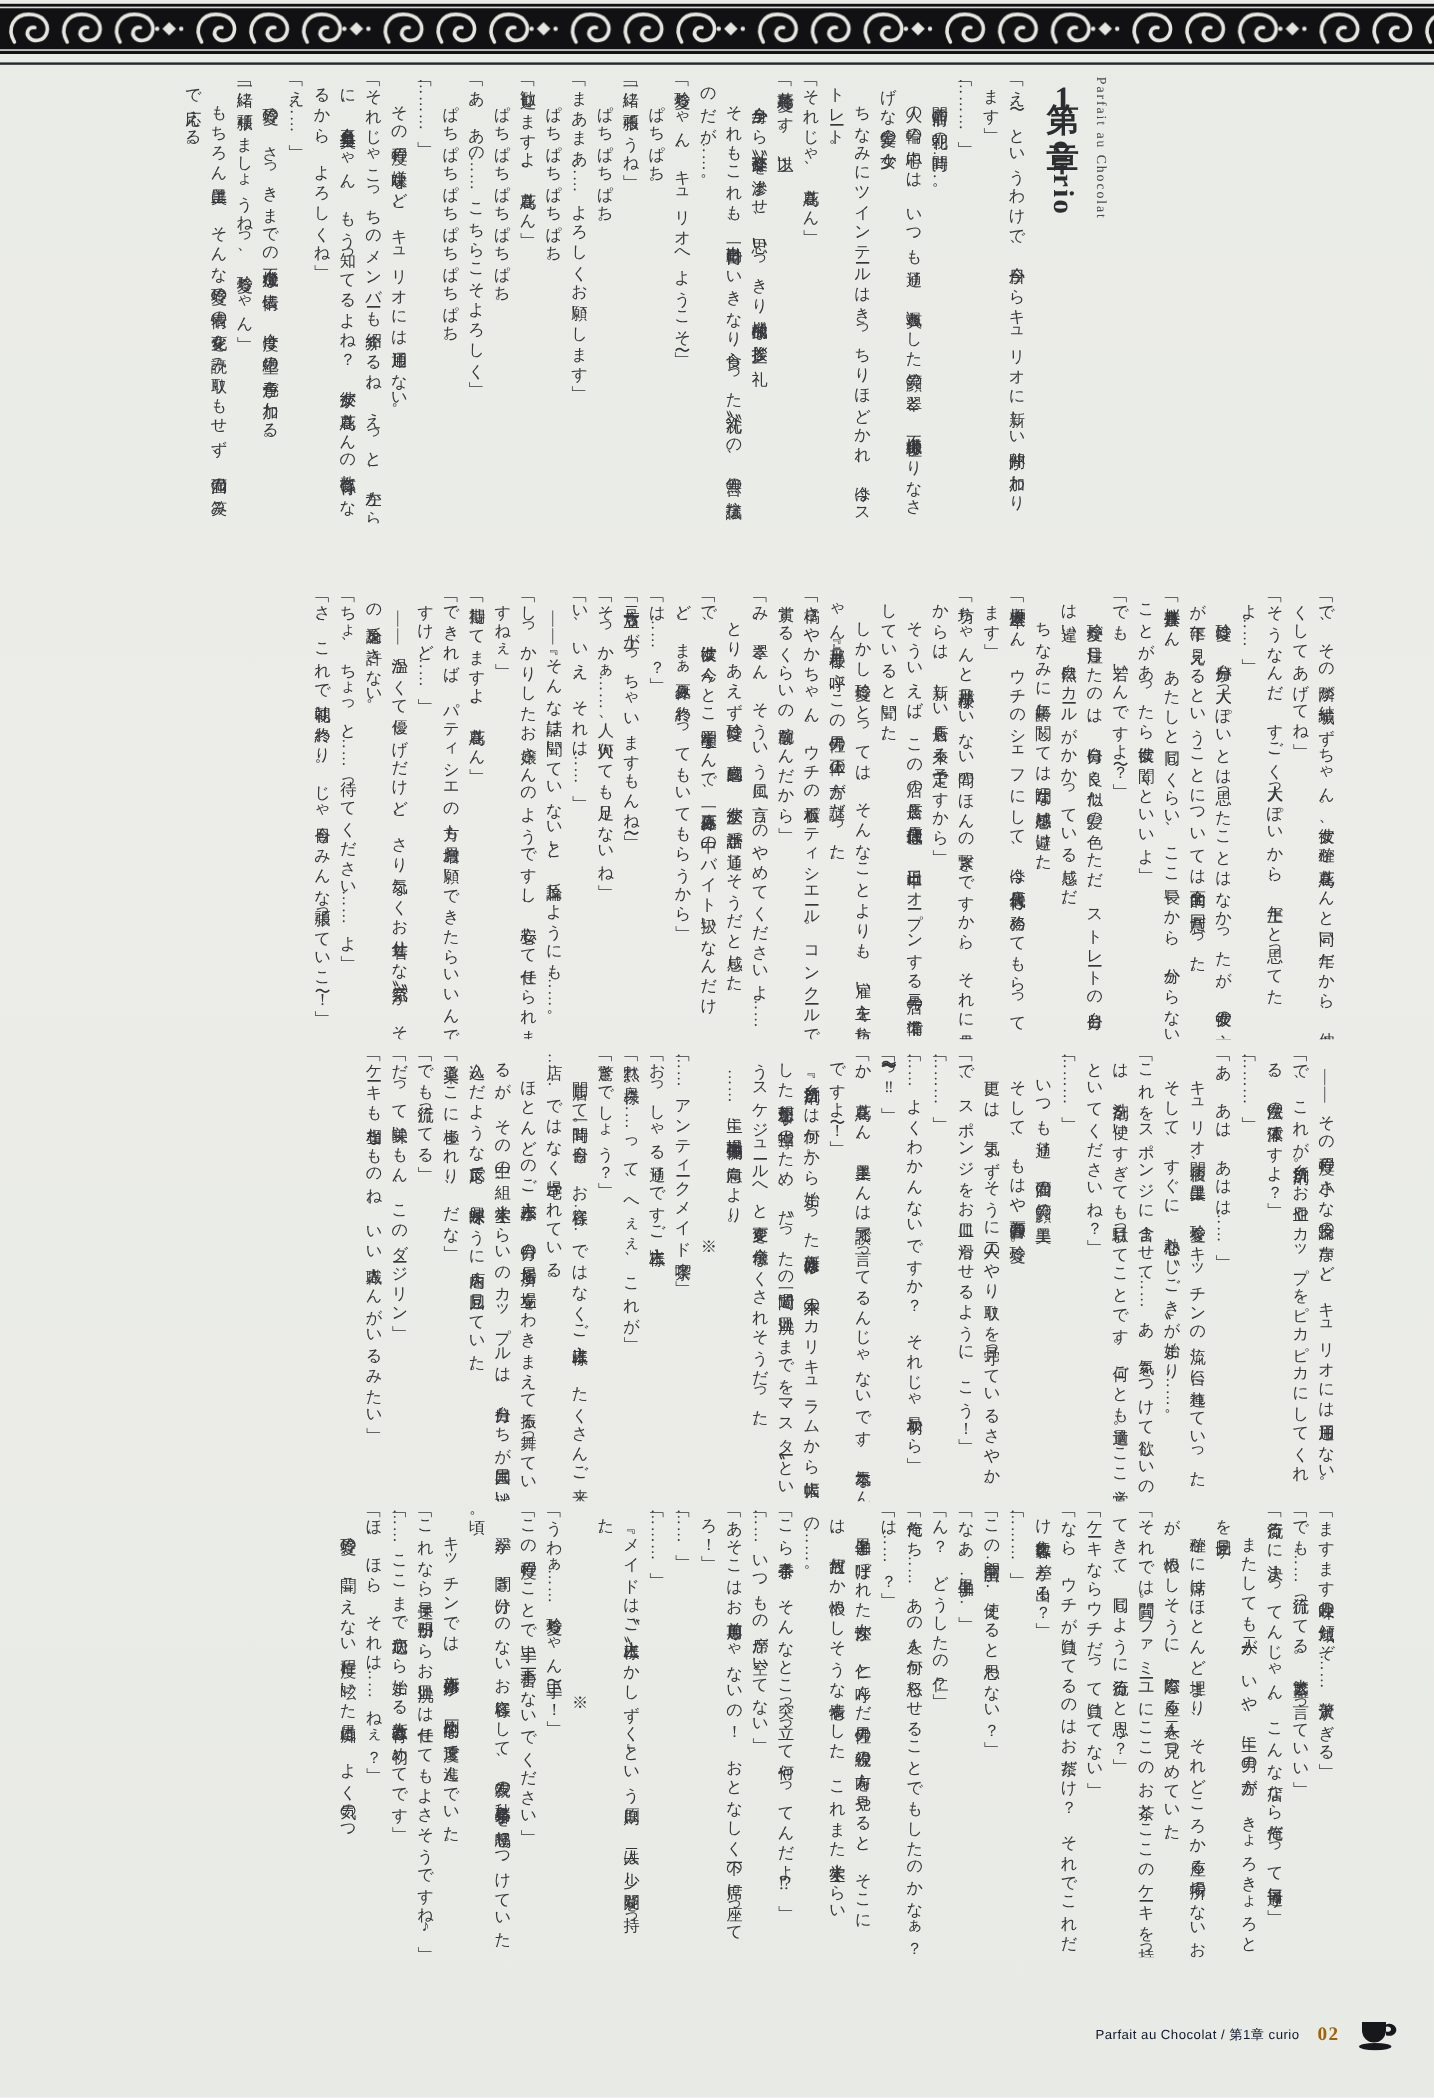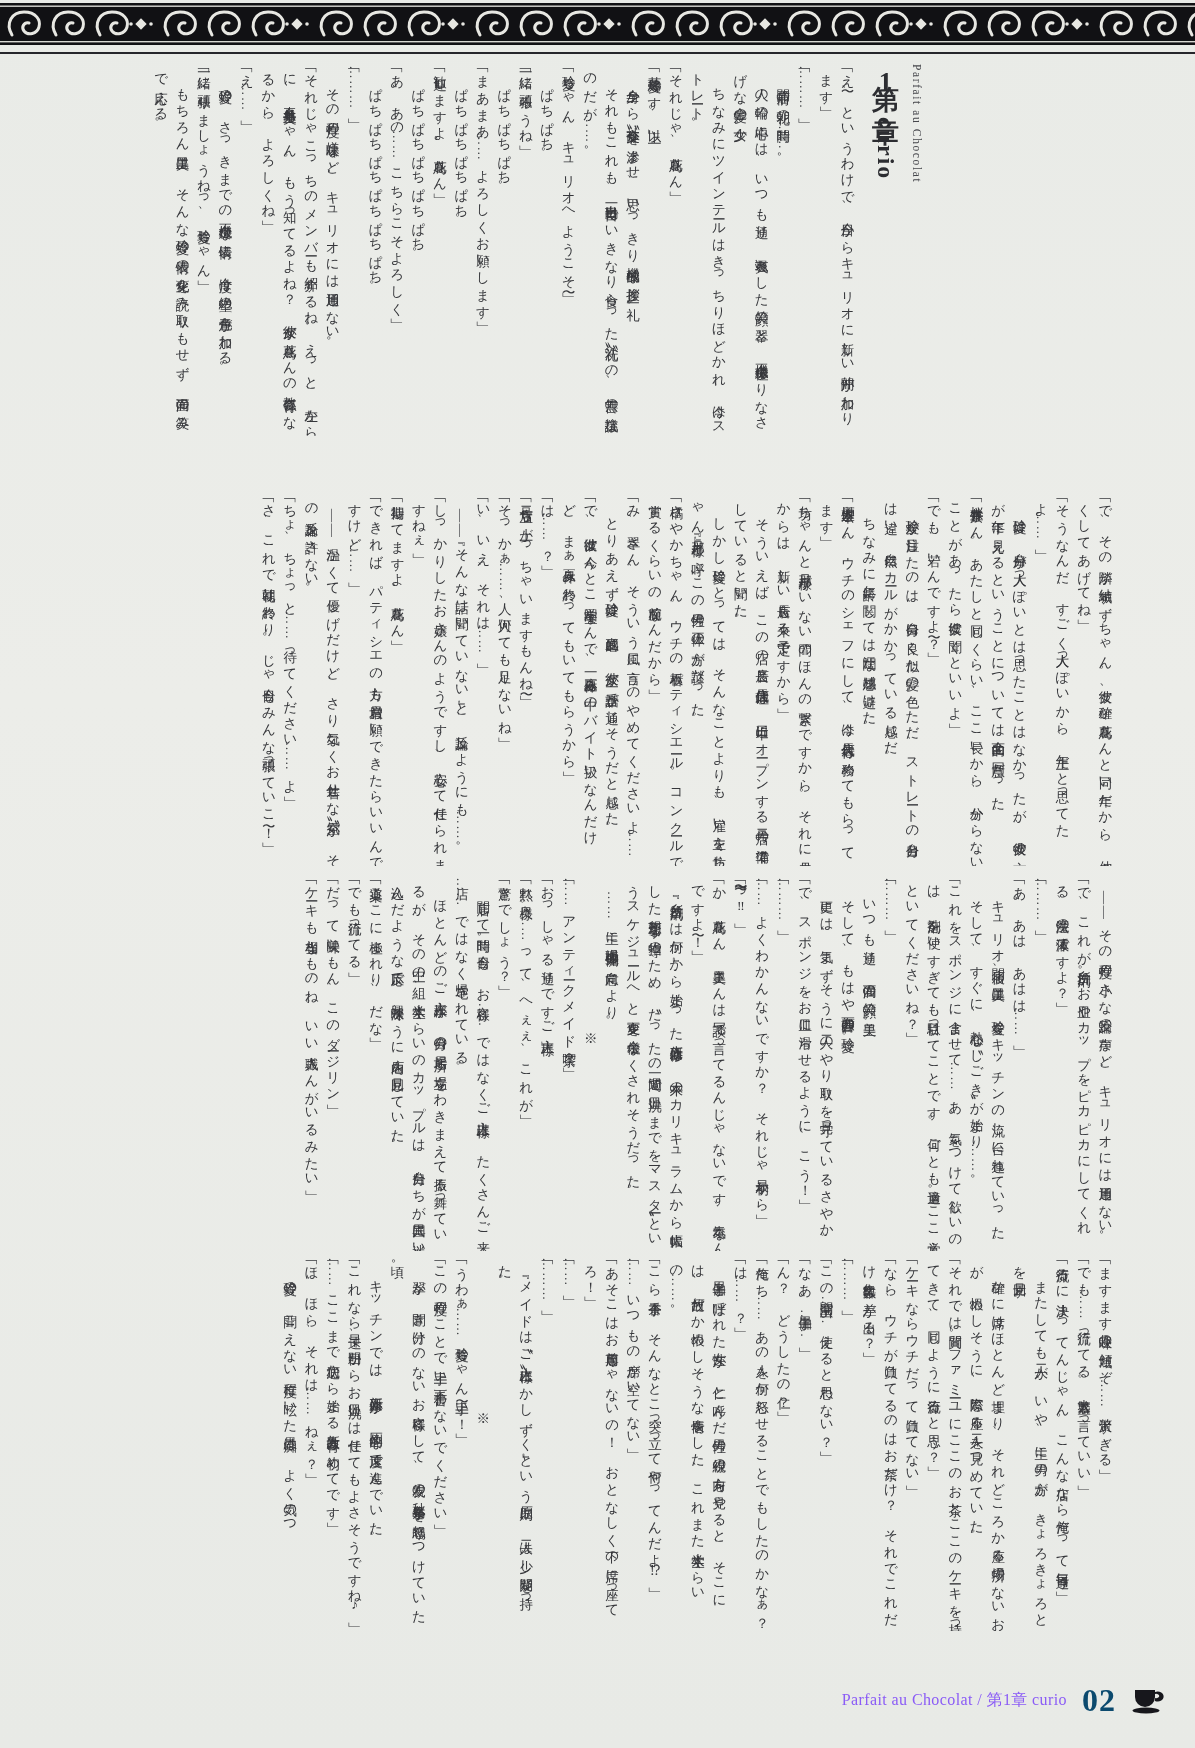--- a/index.html
+++ b/index.html
@@ -38,24 +38,24 @@
   }
   .chapter-title { font-size:27px; font-weight:600; letter-spacing:4px; color:#2c2d31; }
   .chapter-title .digit { text-combine-upright:all; }
   .chapter-sub { margin-inline-start:18px; font-size:24px; letter-spacing:2px; }
   
   footer {
     position:absolute; top:1682px; right:28px;
     display:flex; align-items:center; gap:15px;
     font-family:"Liberation Sans","DejaVu Sans",sans-serif;
   }
-  .footer-title { font-size:16px; color:#8b5cf6; letter-spacing:0.4px;font-family:Liberation Serif, serif; }
+  .footer-title { font-size:11px; color:#0f172a; letter-spacing:0.4px; }
   .page-number {
-    font-family:"Liberation Serif",serif; font-size:32px; font-weight:700;
-    color:#0c4a6e; letter-spacing:1px;
+    font-family:"Liberation Serif",serif; font-size:16px; font-weight:700;
+    color:#a16207; letter-spacing:1px;
   }
   .cup-icon svg { display:block; }
 </style>
 </head>
 <body>
 
 <div class="ornament">
   <svg width="1195" height="42" xmlns="http://www.w3.org/2000/svg">
     <defs>
       <pattern id="scrollpat" width="156" height="42" patternUnits="userSpaceOnUse">

